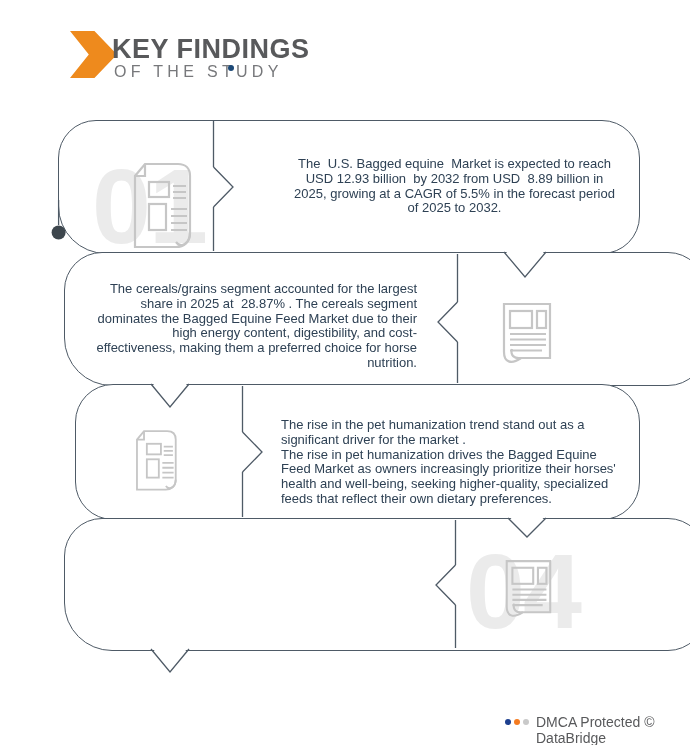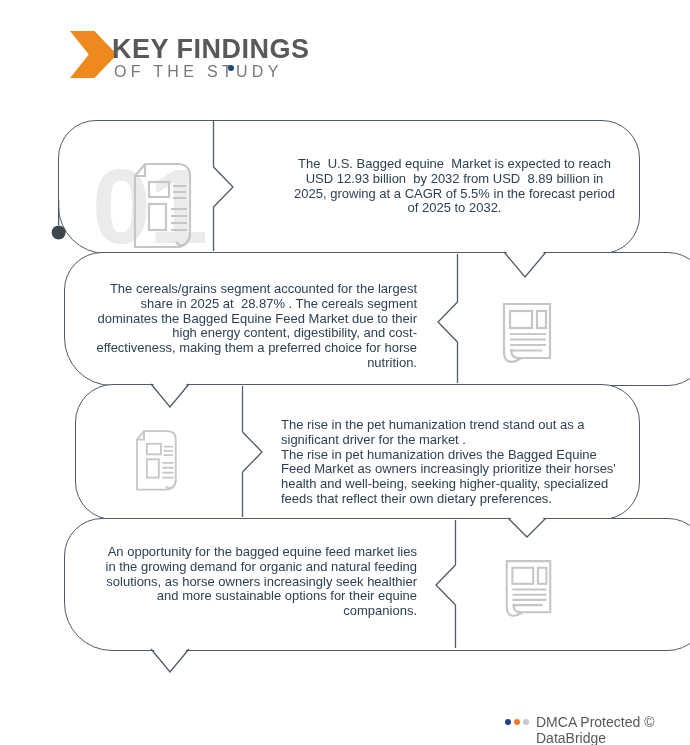--- a/index.html
+++ b/index.html
@@ -60,20 +60,21 @@
   <div class="hdr-title">KEY FINDINGS</div>
   <div class="hdr-sub">OF THE STUDY</div>
   <div class="hdr-dot"></div>
 
   <div class="bubble" id="b1"></div>
   <div class="bubble" id="b2"></div>
   <div class="bubble" id="b3"></div>
   <div class="bubble" id="b4"></div>
 
   <div class="gnum" id="n1">01</div>
+  <div class="gnum" id="n4">04</div>
 
   <div class="gicon" id="i1">
     <svg width="84" height="88" viewBox="0 0 84 88" fill="none" stroke="#c6c6c6" stroke-width="2.2">
       <path d="M25 3 H58 C66 3 70 8 70 15 V72 C70 81 64 86 56 86 H15 V15 Z"></path>
       <path d="M25 3 V15 H15"></path>
       <path d="M70 72 C70 82 61 88 56 81"></path>
       <rect x="29" y="21" width="20" height="15"></rect>
       <rect x="29" y="43" width="17" height="26"></rect>
       <path d="M53 25 H66 M53 31 H66 M53 37 H66"></path>
       <path d="M51 48 H67 M51 55 H67 M51 62 H67 M51 69 H67"></path>
@@ -106,21 +107,20 @@
       <rect x="11" y="10" width="22" height="17"></rect>
       <rect x="38" y="10" width="9" height="17"></rect>
       <path d="M11 33 H47 M11 38.5 H47 M11 44 H47 M11 49.5 H43"></path>
     </svg>
   </div>
 
   <div class="ftext" id="t1">The  U.S. Bagged equine  Market is expected to reach USD 12.93 billion  by 2032 from USD  8.89 billion in 2025, growing at a CAGR of 5.5% in the forecast period of 2025 to 2032.</div>
   <div class="ftext" id="t2">The cereals/grains segment accounted for the largest share in 2025 at  28.87% . The cereals segment dominates the Bagged Equine Feed Market due to their high energy content, digestibility, and cost-effectiveness, making them a preferred choice for horse nutrition.</div>
   <div class="ftext" id="t3">The rise in the pet humanization trend stand out as a significant driver for the market .
 The rise in pet humanization drives the Bagged Equine Feed Market as owners increasingly prioritize their horses' health and well-being, seeking higher-quality, specialized feeds that reflect their own dietary preferences.</div>
-  <div class="ftext" id="t4">An opportunity for the bagged equine feed market lies in the growing demand for organic and natural feeding solutions, as horse owners increasingly seek healthier and more sustainable options for their equine companions.</div>
 
   <svg id="overlay" viewBox="0 0 690 745">
     <g stroke="#4e5a66" stroke-width="1.3" fill="none">
 
       <path d="M213.5 121 V167"></path>
       <path d="M213.5 207 V251"></path>
       <path d="M213.5 167 L233 187 L213.5 207"></path>
 
       <path d="M457.5 254 V302"></path>
       <path d="M457.5 342 V383"></path>

